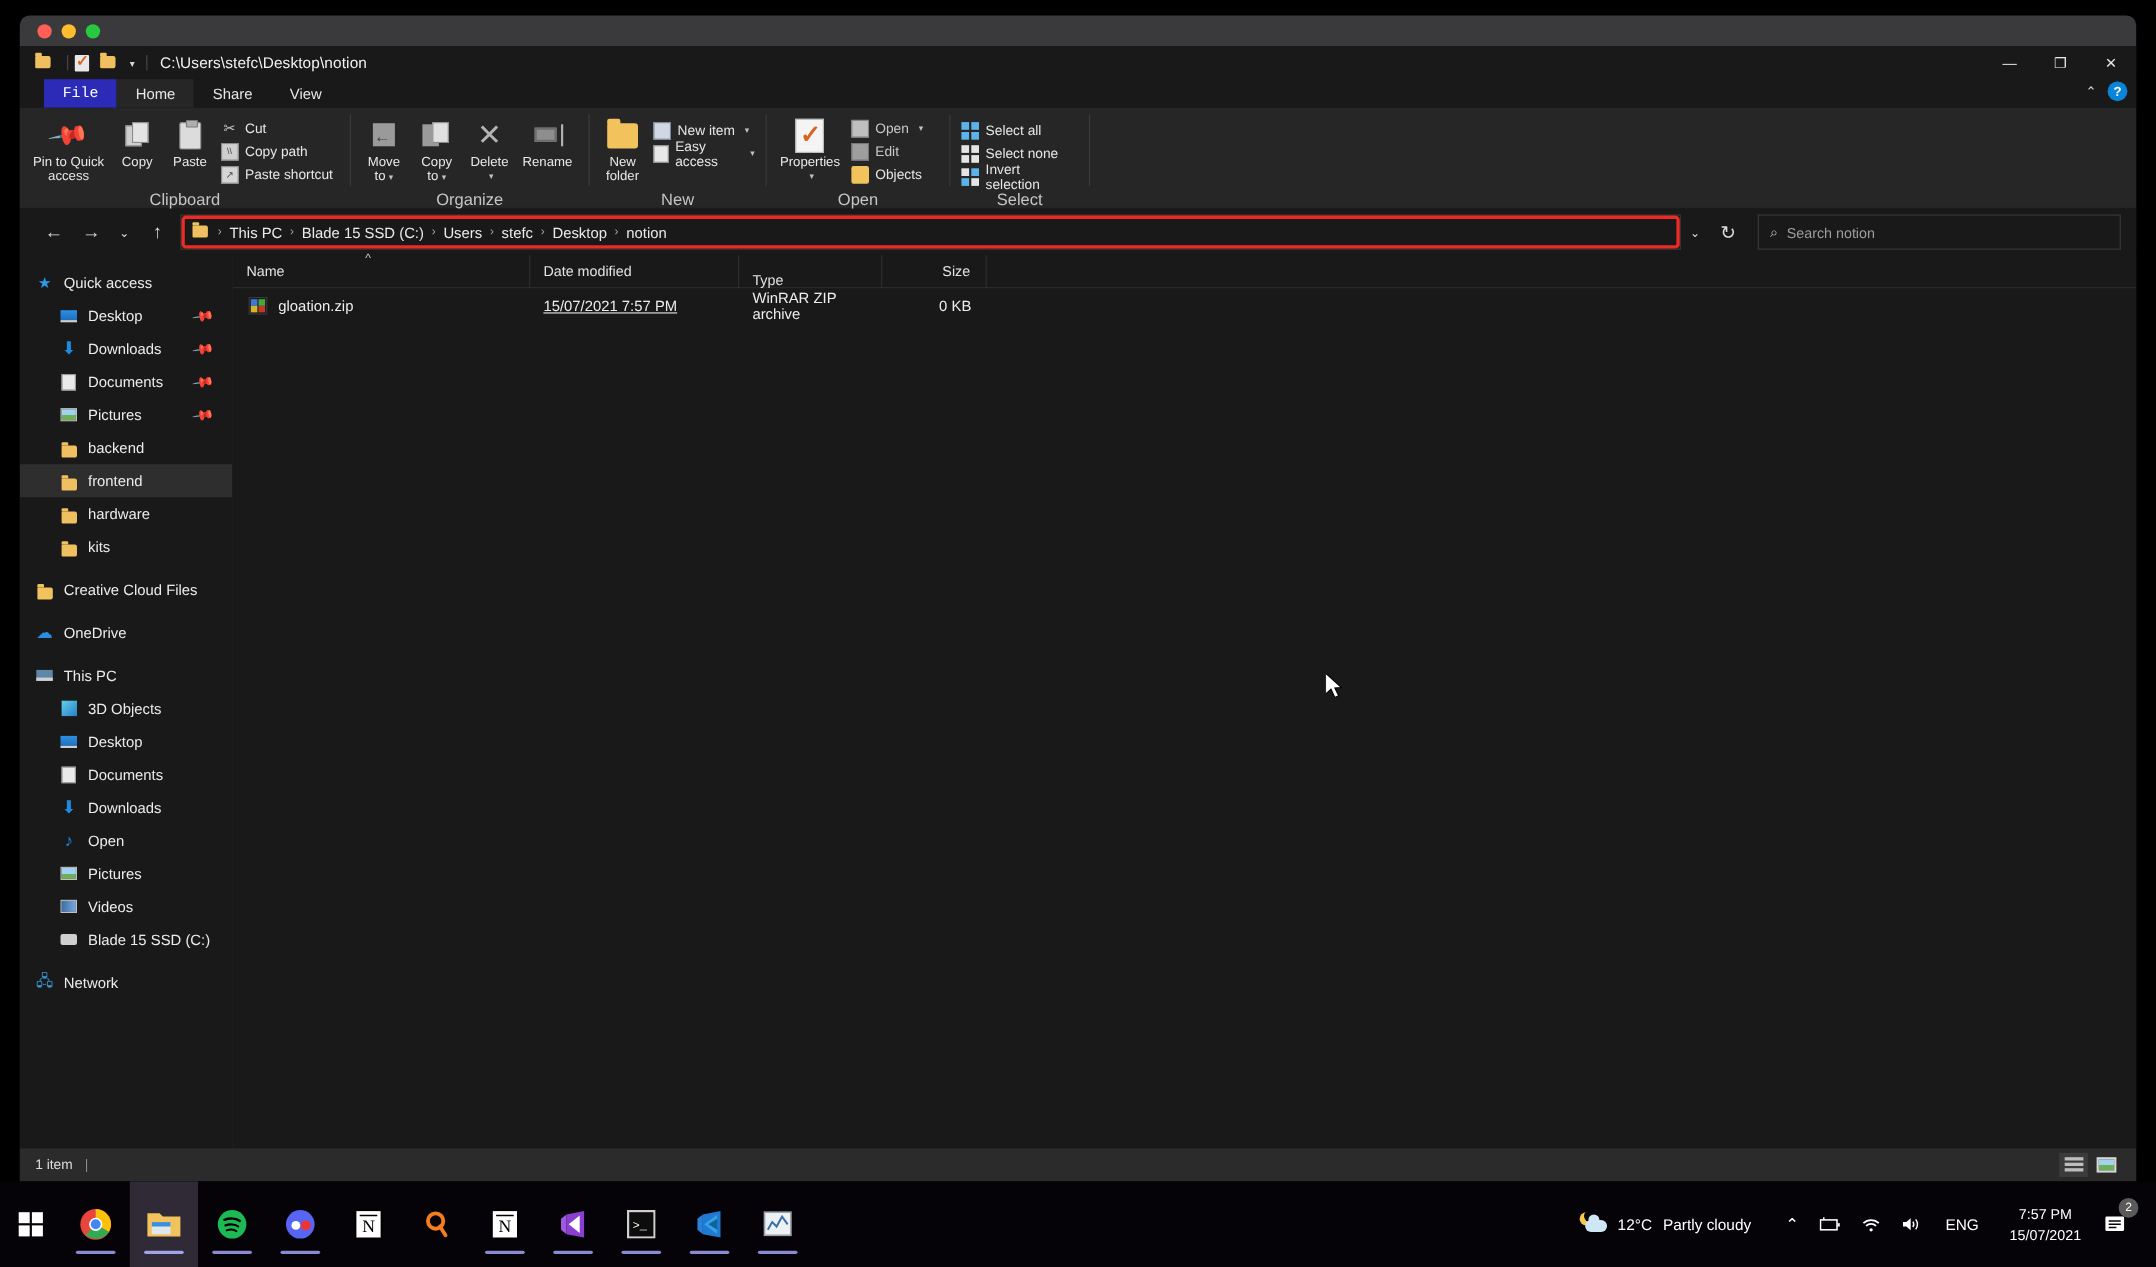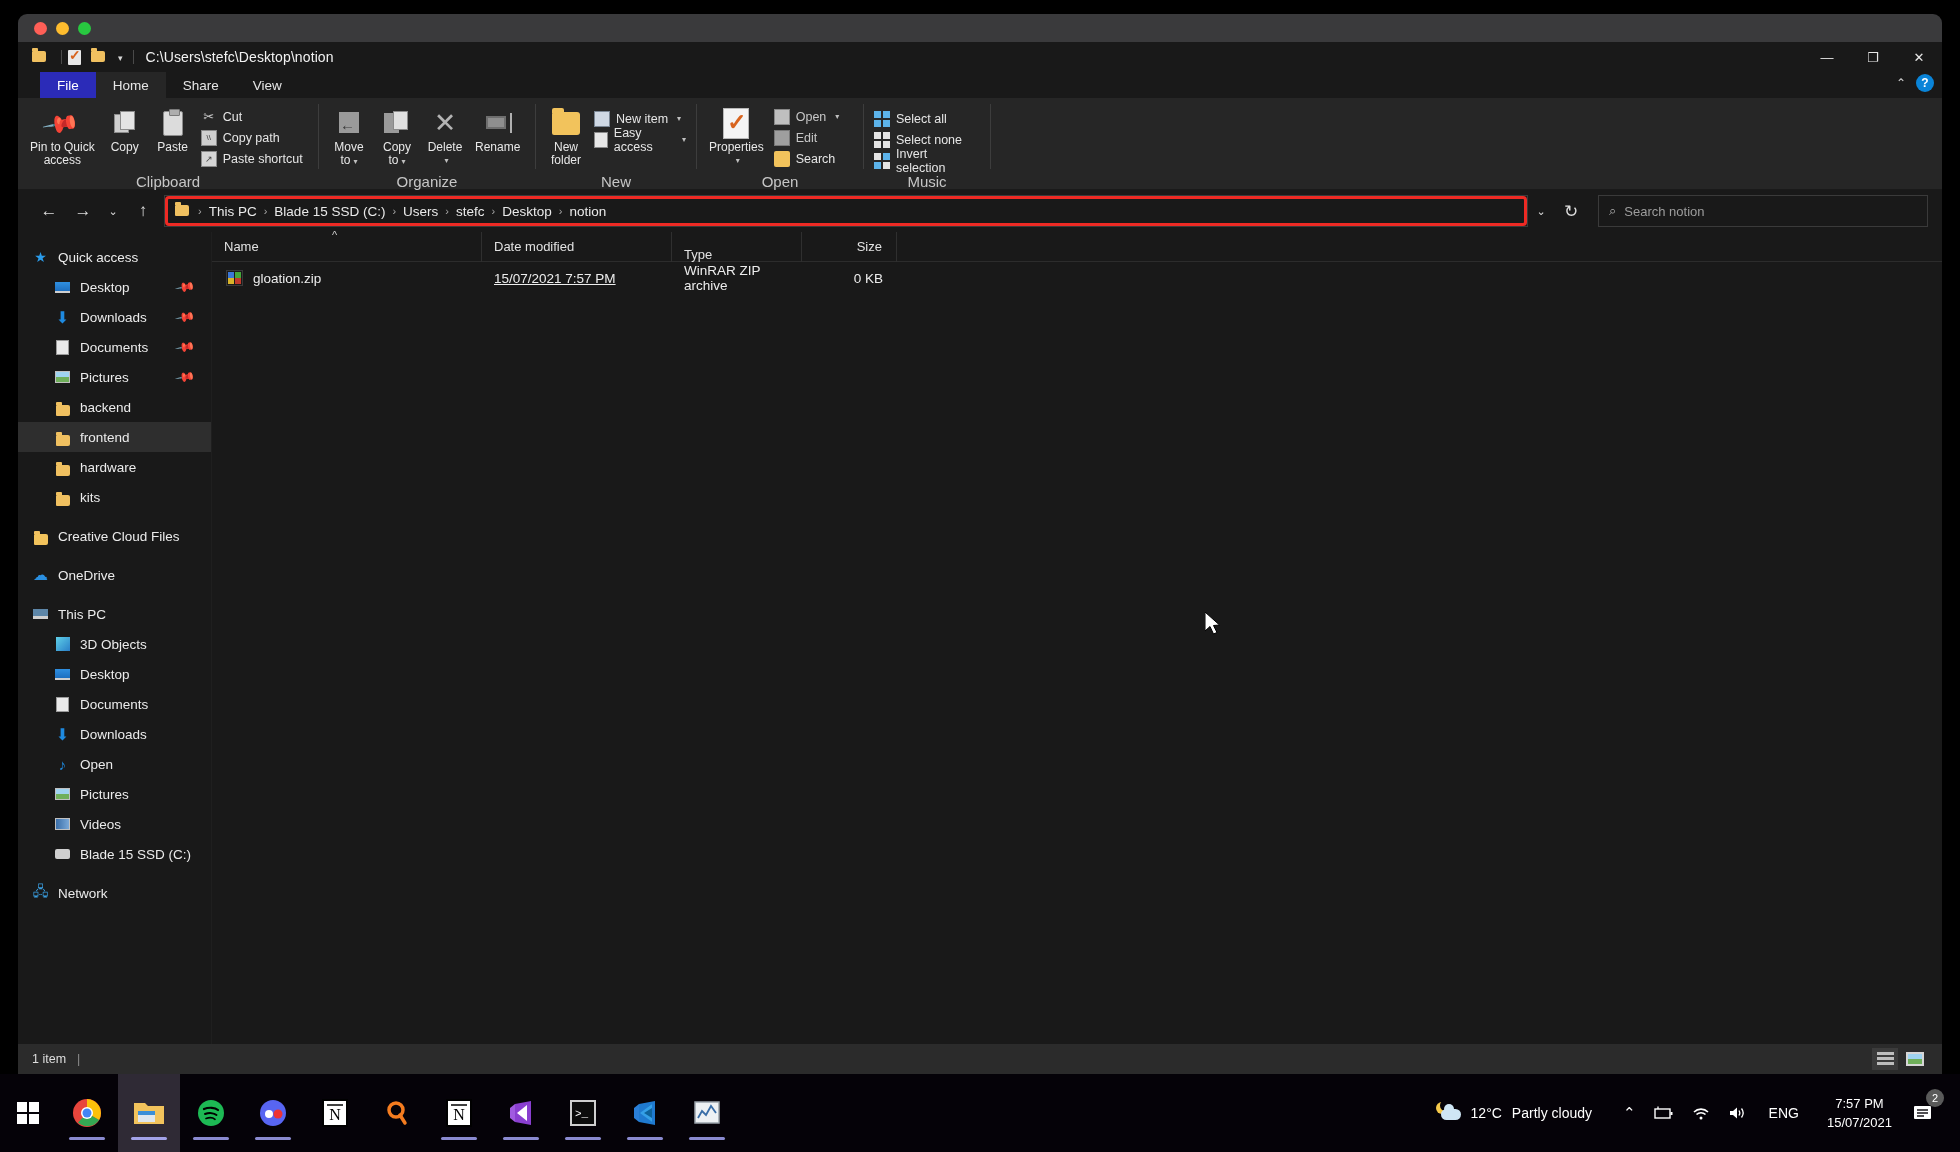--- a/index.html
+++ b/index.html
@@ -78,21 +78,21 @@
 
   
   #tabs {
     height: 26px; display: flex; align-items: flex-end; background: #191919;
     position: relative; flex: none;
   }
   .tab {
     height: 26px; padding: 0 17px; display: flex; align-items: center;
     font-size: 13.5px; color: #e6e6e6;
   }
-  #tab-file { background: #2b2bb8; color: #fff; margin-left: 22px; }
+  #tab-file { background: #2b2bb8; color: #fff; margin-left: 22px; font-family: Liberation Mono, monospace; }
   #tab-home { background: #262626; }
   #ribbon-right {
     position: absolute; right: 8px; top: 2px; display: flex; align-items: center; gap: 10px;
   }
   #ribbon-collapse { color: #d0d0d0; font-size: 12px; }
   #help-btn {
     width: 18px; height: 18px; border-radius: 50%; background: #0a84d8;
     color: #fff; font-size: 12px; font-weight: bold;
     display: flex; align-items: center; justify-content: center;
   }
@@ -493,21 +493,21 @@
               <span class="small-ico" style="background:#bfbfbf;border:1px solid #888;font-size:8px"></span>
               <span style="color:#c8c8c8">Open</span>
               <span class="dd">▾</span>
             </div>
             <div class="small-btn">
               <span class="small-ico" style="background:#9e9e9e;border:1px solid #777"></span>
               <span style="color:#c8c8c8">Edit</span>
             </div>
             <div class="small-btn">
               <span class="small-ico" style="background:#f2c35c;border-radius:2px"></span>
-              <span>Search</span>
+              <span>Objects</span>
             </div>
           </div>
         </div>
         <div class="rgroup-label">Open</div>
       </div>
       <div class="rgroup-div"></div>
 
       <div class="rgroup" style="width:126px">
         <div class="rgroup-body">
           <div class="small-col" style="padding-top:6px">
@@ -539,21 +539,21 @@
                     <span class="sq" style="background:#e4e4e4"></span>
                     <span class="sq" style="background:#5cb3ea"></span>
                     <span class="sq" style="background:#5cb3ea"></span>
                     <span class="sq" style="background:#e4e4e4"></span>
                   </span>
               </span>
               <span>Invert selection</span>
             </div>
           </div>
         </div>
-        <div class="rgroup-label">Music</div>
+        <div class="rgroup-label">Select</div>
       </div>
       <div class="rgroup-div"></div>
     </div>
 
     <div id="addr-row">
       <div class="nav-btn">←</div>
       <div class="nav-btn">→</div>
       <div class="nav-btn small">⌄</div>
       <div class="nav-btn">↑</div>
 

